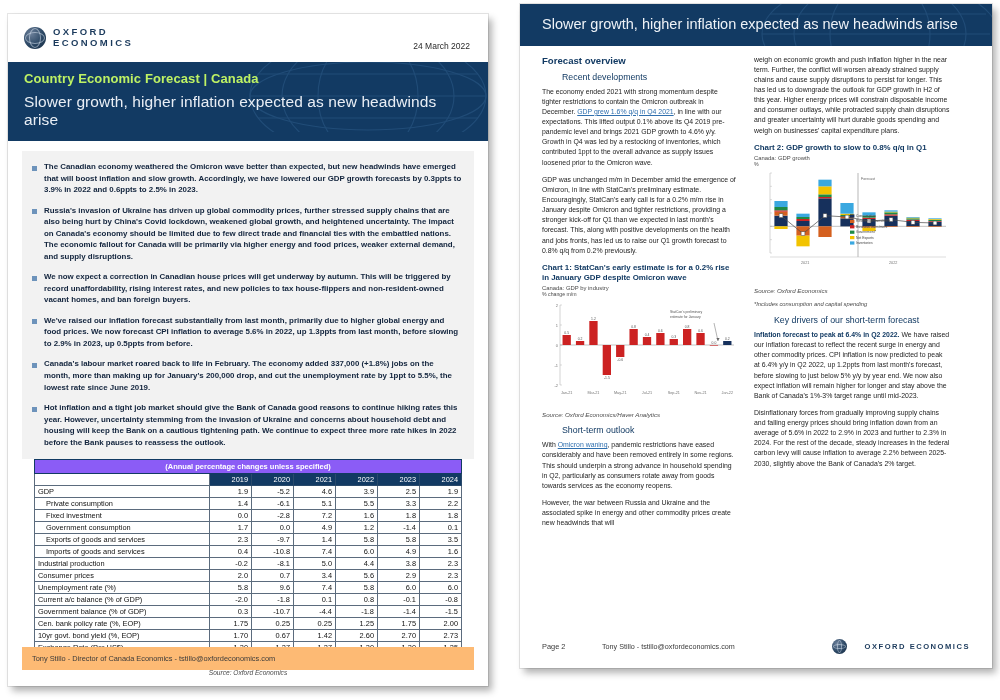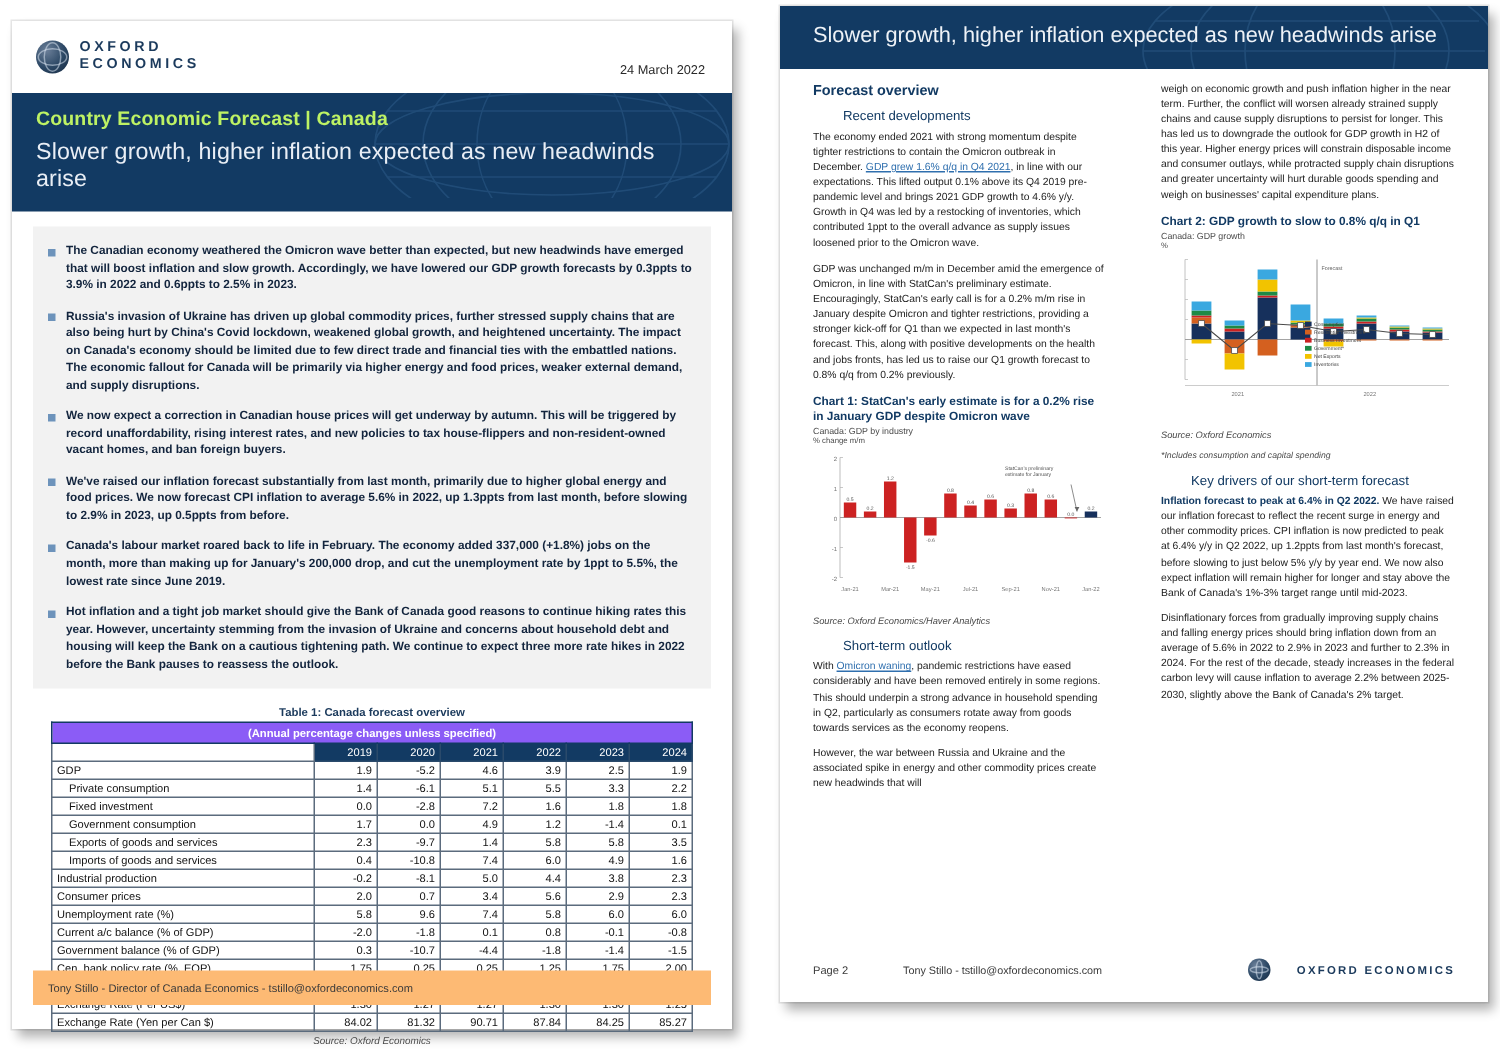--- a/index.html
+++ b/index.html
@@ -63,21 +63,21 @@
   table.fc td.num { text-align:right; width:42px; }
   .src { text-align:center; font-size:6.6px; font-style:italic; color:#4a4a4a; margin-top:3px; }
 
   
   .p1-foot { position:absolute; left:14px; right:14px; bottom:16px;
              background:#fdba74; padding:7px 10px; font-size:7.4px; color:#3a3a3a; }
 
   
   .p2-banner { position:relative; background:#123a63; overflow:hidden; padding:11px 22px 12px; }
   .p2-banner .t { position:relative; color:#eef2f7; font-size:14.5px; line-height:1.28; }
-  .p2-body { display:flex; gap:16px; padding:9px 22px 0 22px;justify-content:space-between; }
+  .p2-body { display:flex; gap:16px; padding:9px 22px 0 22px; }
   .col { width:196px; }
   .h-sec { font-size:9.6px; font-weight:bold; color:#123a63; margin:0 0 6px; }
   .h-sub { font-size:8.8px; color:#123a63; margin:0 0 5px;padding-left:20px; }
   .col p { margin:0 0 7px; font-size:6.9px; line-height:1.47; color:#1c1c1c; }
   .col p a { color:#2f6fae; text-decoration:underline; }
   .col p b { color:#123a63; }
   .chart-title { font-size:7.9px; font-weight:bold; color:#123a63; line-height:1.3; margin:2px 0 2px; }
   .chart-sub { font-size:5.9px; color:#4a4a4a; margin:0; }
   .chart-sub.small { font-size:5.2px; }
   .chart-src { font-size:6.2px; font-style:italic; color:#4a4a4a; margin:2px 0 7px; }
@@ -145,21 +145,20 @@
       <div class="bl">
           <span class="sq"></span>
           <p>Canada's labour market roared back to life in February. The economy added 337,000 (+1.8%) jobs on the month, more than making up for January's 200,000 drop, and cut the unemployment rate by 1ppt to 5.5%, the lowest rate since June 2019.</p>
         </div>
       <div class="bl">
           <span class="sq"></span>
           <p>Hot inflation and a tight job market should give the Bank of Canada good reasons to continue hiking rates this year. However, uncertainty stemming from the invasion of Ukraine and concerns about household debt and housing will keep the Bank on a cautious tightening path. We continue to expect three more rate hikes in 2022 before the Bank pauses to reassess the outlook.</p>
         </div>
     </div>
 
-    <div class="tbl-title">Table 1: Canada forecast overview</div>
     <table class="fc">
       <thead>
         <tr class="hdrbar">
             <th colspan="7">(Annual percentage changes unless specified)</th>
           </tr>
         <tr class="yr" id="yr-row">
             <th class="blank"></th>
             <th>2019</th>
             <th>2020</th>
             <th>2021</th>

